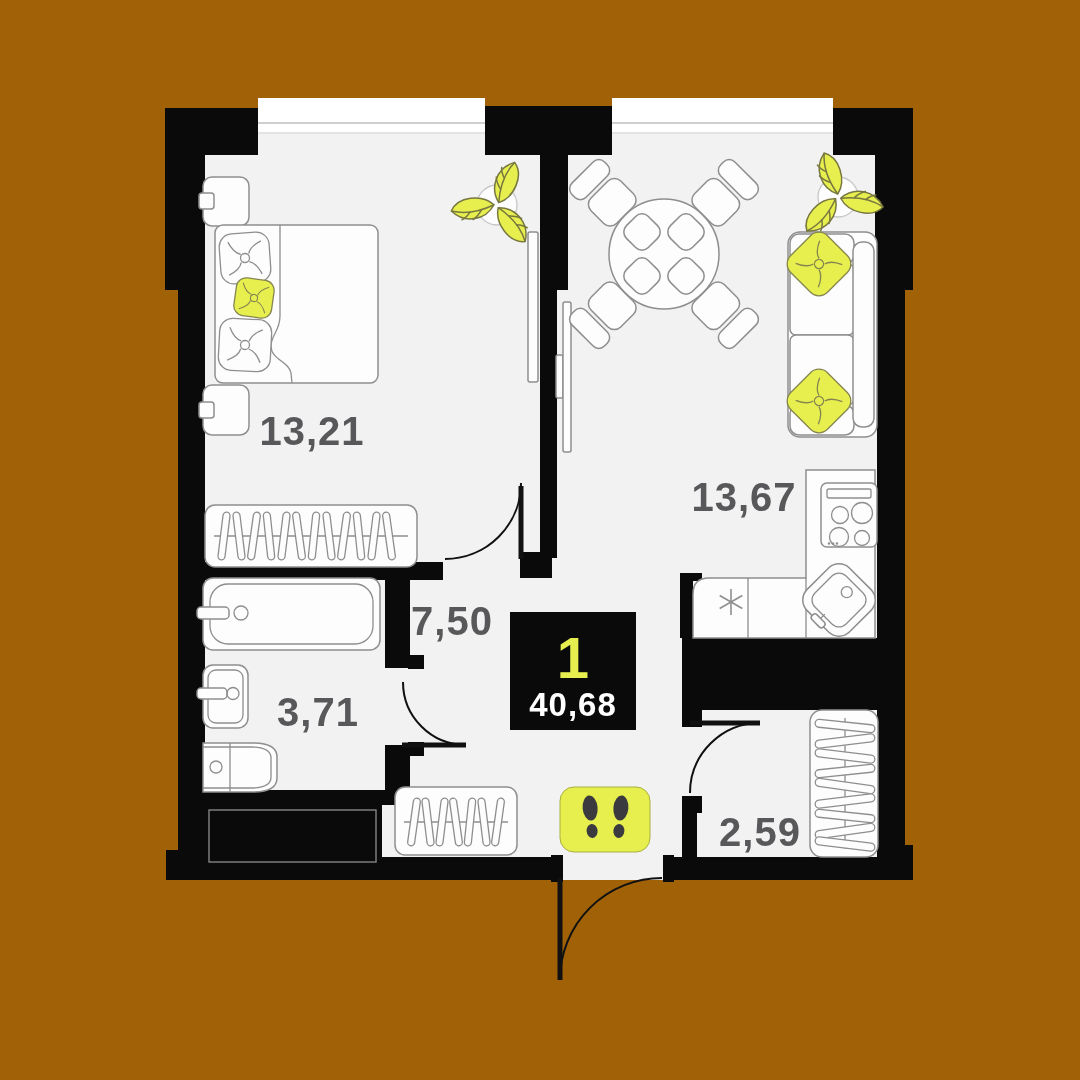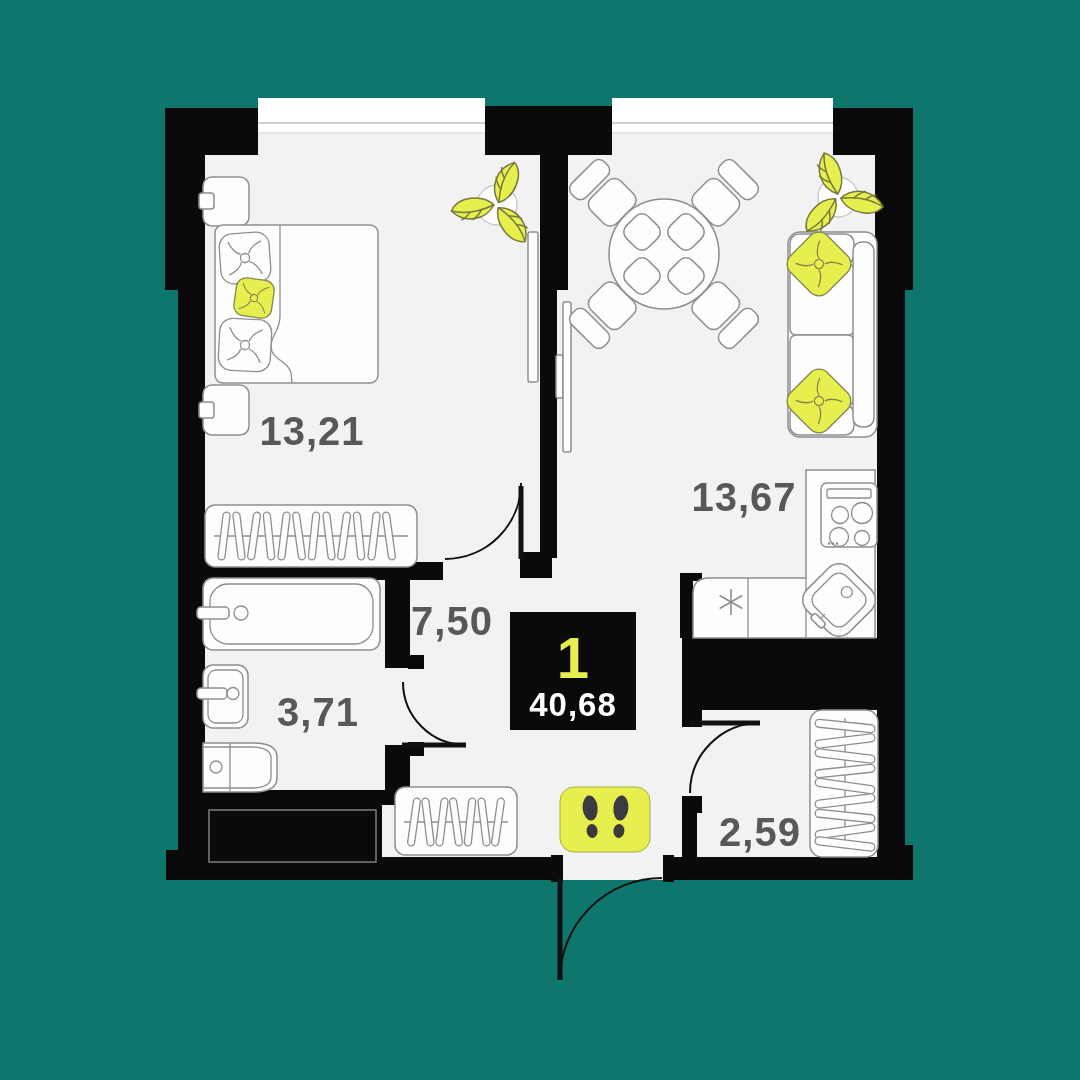--- a/index.html
+++ b/index.html
@@ -1,16 +1,16 @@
 <!DOCTYPE html>
 <html><head>
 <meta charset="utf-8">
 <style>
   html,body{margin:0;padding:0;background:#ffffff;}
-  .stage{width:1080px;height:1080px;position:relative;background:#0f766e;overflow:hidden;
+  .stage{width:1080px;height:1080px;position:relative;background:#a16207;overflow:hidden;
          font-family:"Liberation Sans", sans-serif;}
   svg{display:block}
   .room-label{font-family:"Liberation Sans", sans-serif;font-weight:700;font-size:40px;
               fill:#58585b;letter-spacing:1px;text-anchor:middle;}
   .badge-rooms{font-family:"Liberation Sans", sans-serif;font-weight:700;font-size:58px;
                fill:#e7ef4f;text-anchor:middle;}
   .badge-area{font-family:"Liberation Sans", sans-serif;font-weight:700;font-size:33px;
               fill:#ffffff;text-anchor:middle;letter-spacing:1px;}
   .furn{stroke:#8e8e8e;stroke-width:1.5;fill:#fdfdfd;}
   .thin{stroke:#8e8e8e;stroke-width:1.3;fill:none;}

